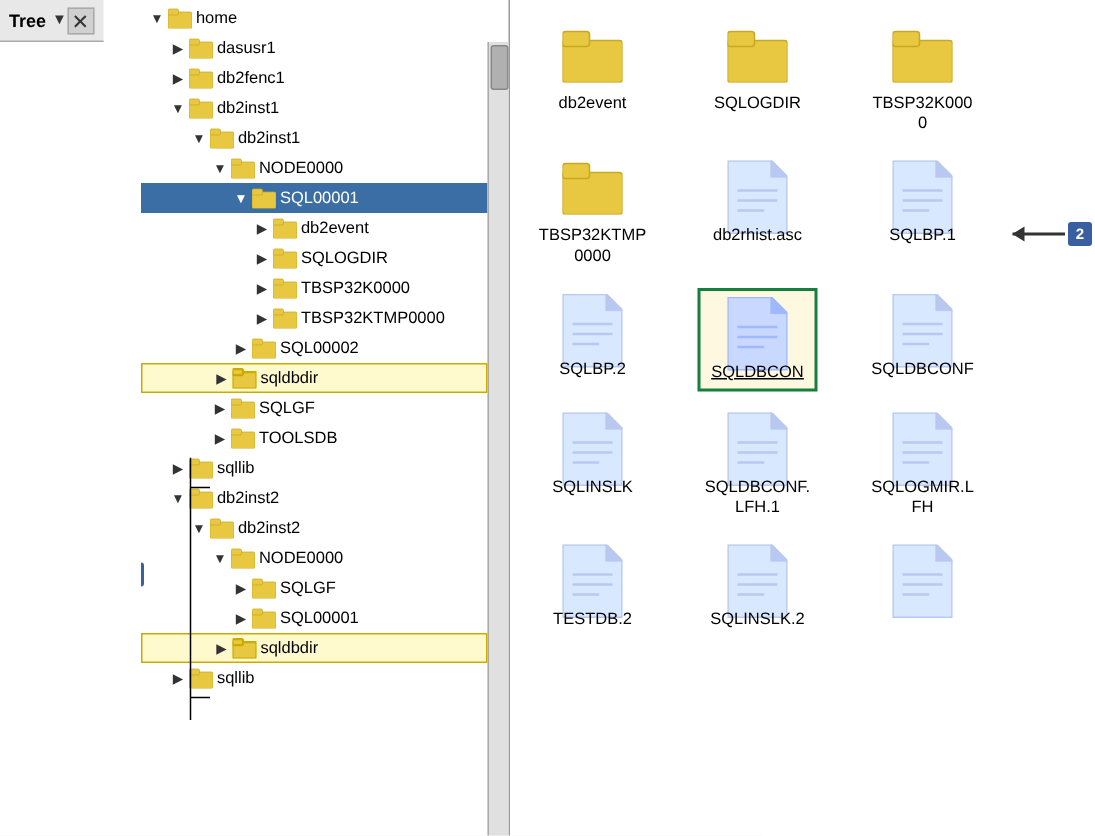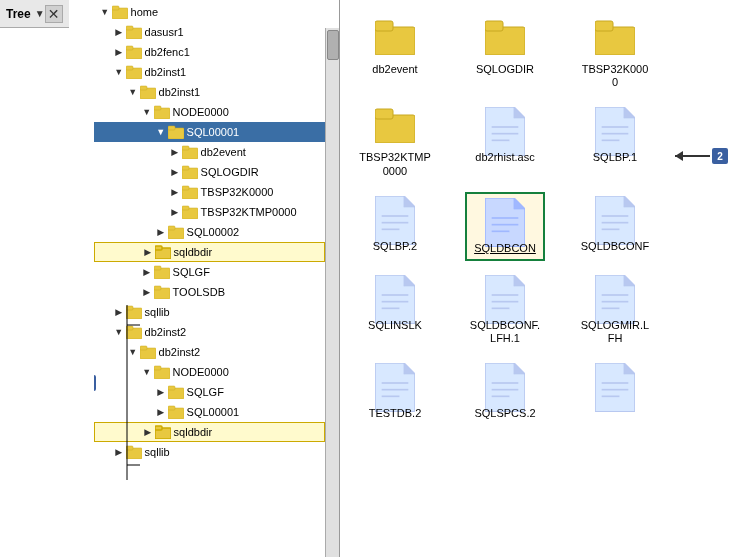--- a/index.html
+++ b/index.html
@@ -673,21 +673,21 @@
         <div class="file-name">TESTDB.2</div>
       </div>
       <div class="file-item">
         <div class="file-icon"><svg viewBox="0 0 36 44" xmlns="http://www.w3.org/2000/svg">
       <polygon points="0,0 26,0 36,10 36,44 0,44" fill="#d8e8ff" stroke="#b8c8f0" stroke-width="1.5"></polygon>
       <polygon points="26,0 36,10 26,10" fill="#b8c8f0" stroke="#b8c8f0" stroke-width="0.5"></polygon>
       <line x1="6" y1="18" x2="30" y2="18" stroke="#b8c8f0" stroke-width="1.5"></line>
       <line x1="6" y1="24" x2="30" y2="24" stroke="#b8c8f0" stroke-width="1.5"></line>
       <line x1="6" y1="30" x2="22" y2="30" stroke="#b8c8f0" stroke-width="1.5"></line>
     </svg></div>
-        <div class="file-name">SQLSPCS.2</div>
+        <div class="file-name">SQLINSLK.2</div>
       </div>
       <div class="file-item">
         <div class="file-icon"><svg viewBox="0 0 36 44" xmlns="http://www.w3.org/2000/svg">
       <polygon points="0,0 26,0 36,10 36,44 0,44" fill="#d8e8ff" stroke="#b8c8f0" stroke-width="1.5"></polygon>
       <polygon points="26,0 36,10 26,10" fill="#b8c8f0" stroke="#b8c8f0" stroke-width="0.5"></polygon>
       <line x1="6" y1="18" x2="30" y2="18" stroke="#b8c8f0" stroke-width="1.5"></line>
       <line x1="6" y1="24" x2="30" y2="24" stroke="#b8c8f0" stroke-width="1.5"></line>
       <line x1="6" y1="30" x2="22" y2="30" stroke="#b8c8f0" stroke-width="1.5"></line>
     </svg></div>
       </div>

